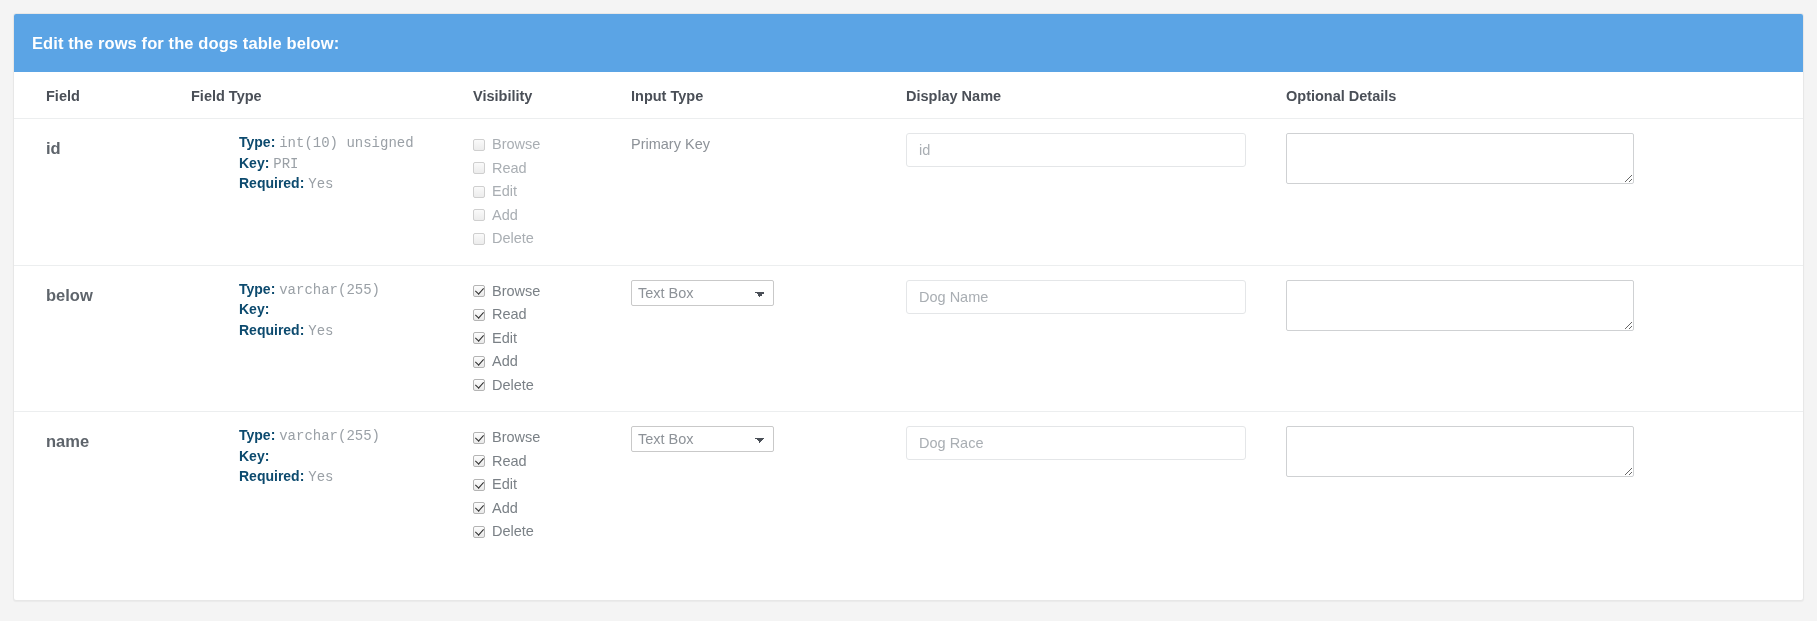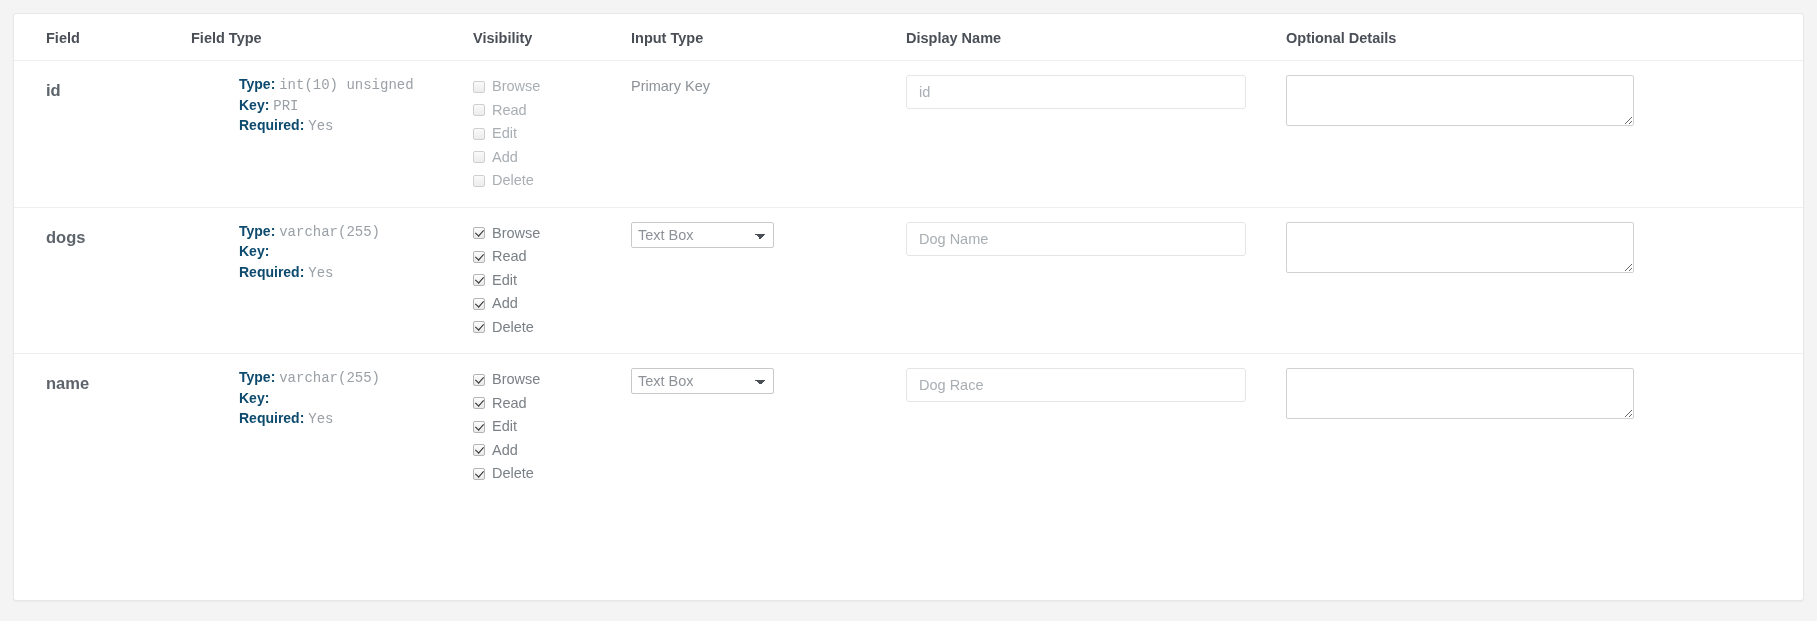--- a/index.html
+++ b/index.html
@@ -155,20 +155,23 @@
     display:block;
     overflow:auto;
   }
 </style>
 </head>
 <body>
 
 <div class="page">
   <div class="card">
 
+    <div class="card-header">
+      <span class="card-header-title">Edit the rows for the dogs table below:</span>
+    </div>
 
     <table class="rows-table">
       <thead>
         <tr>
           <th class="col-field">Field</th>
           <th class="col-info">Field Type</th>
           <th class="col-vis">Visibility</th>
           <th class="col-input">Input Type</th>
           <th class="col-display">Display Name</th>
           <th class="col-optional">Optional Details</th>
@@ -211,21 +214,21 @@
             <td class="col-input">
               <span class="primary-key-text">Primary Key</span>
             </td>
             <td class="col-display"><input type="text" class="display-name" placeholder="id" style=""></td>
             <td class="col-optional">
               <textarea class="optional-details" style=""></textarea>
             </td>
           </tr>
           <tr>
             <td class="col-field">
-              <span class="field-name">dogs</span>
+              <span class="field-name">below</span>
             </td>
             <td class="col-info">
               <div class="info-line"><b>Type:</b> <span class="val">varchar(255)</span></div>
               <div class="info-line"><b>Key:</b> <span class="val"></span></div>
               <div class="info-line"><b>Required:</b> <span class="val">Yes</span></div>
             </td>
             <td class="col-vis">
               <ul class="vis-list">
                 <li class="vis-item">
                   <span class="cb checked"></span>

